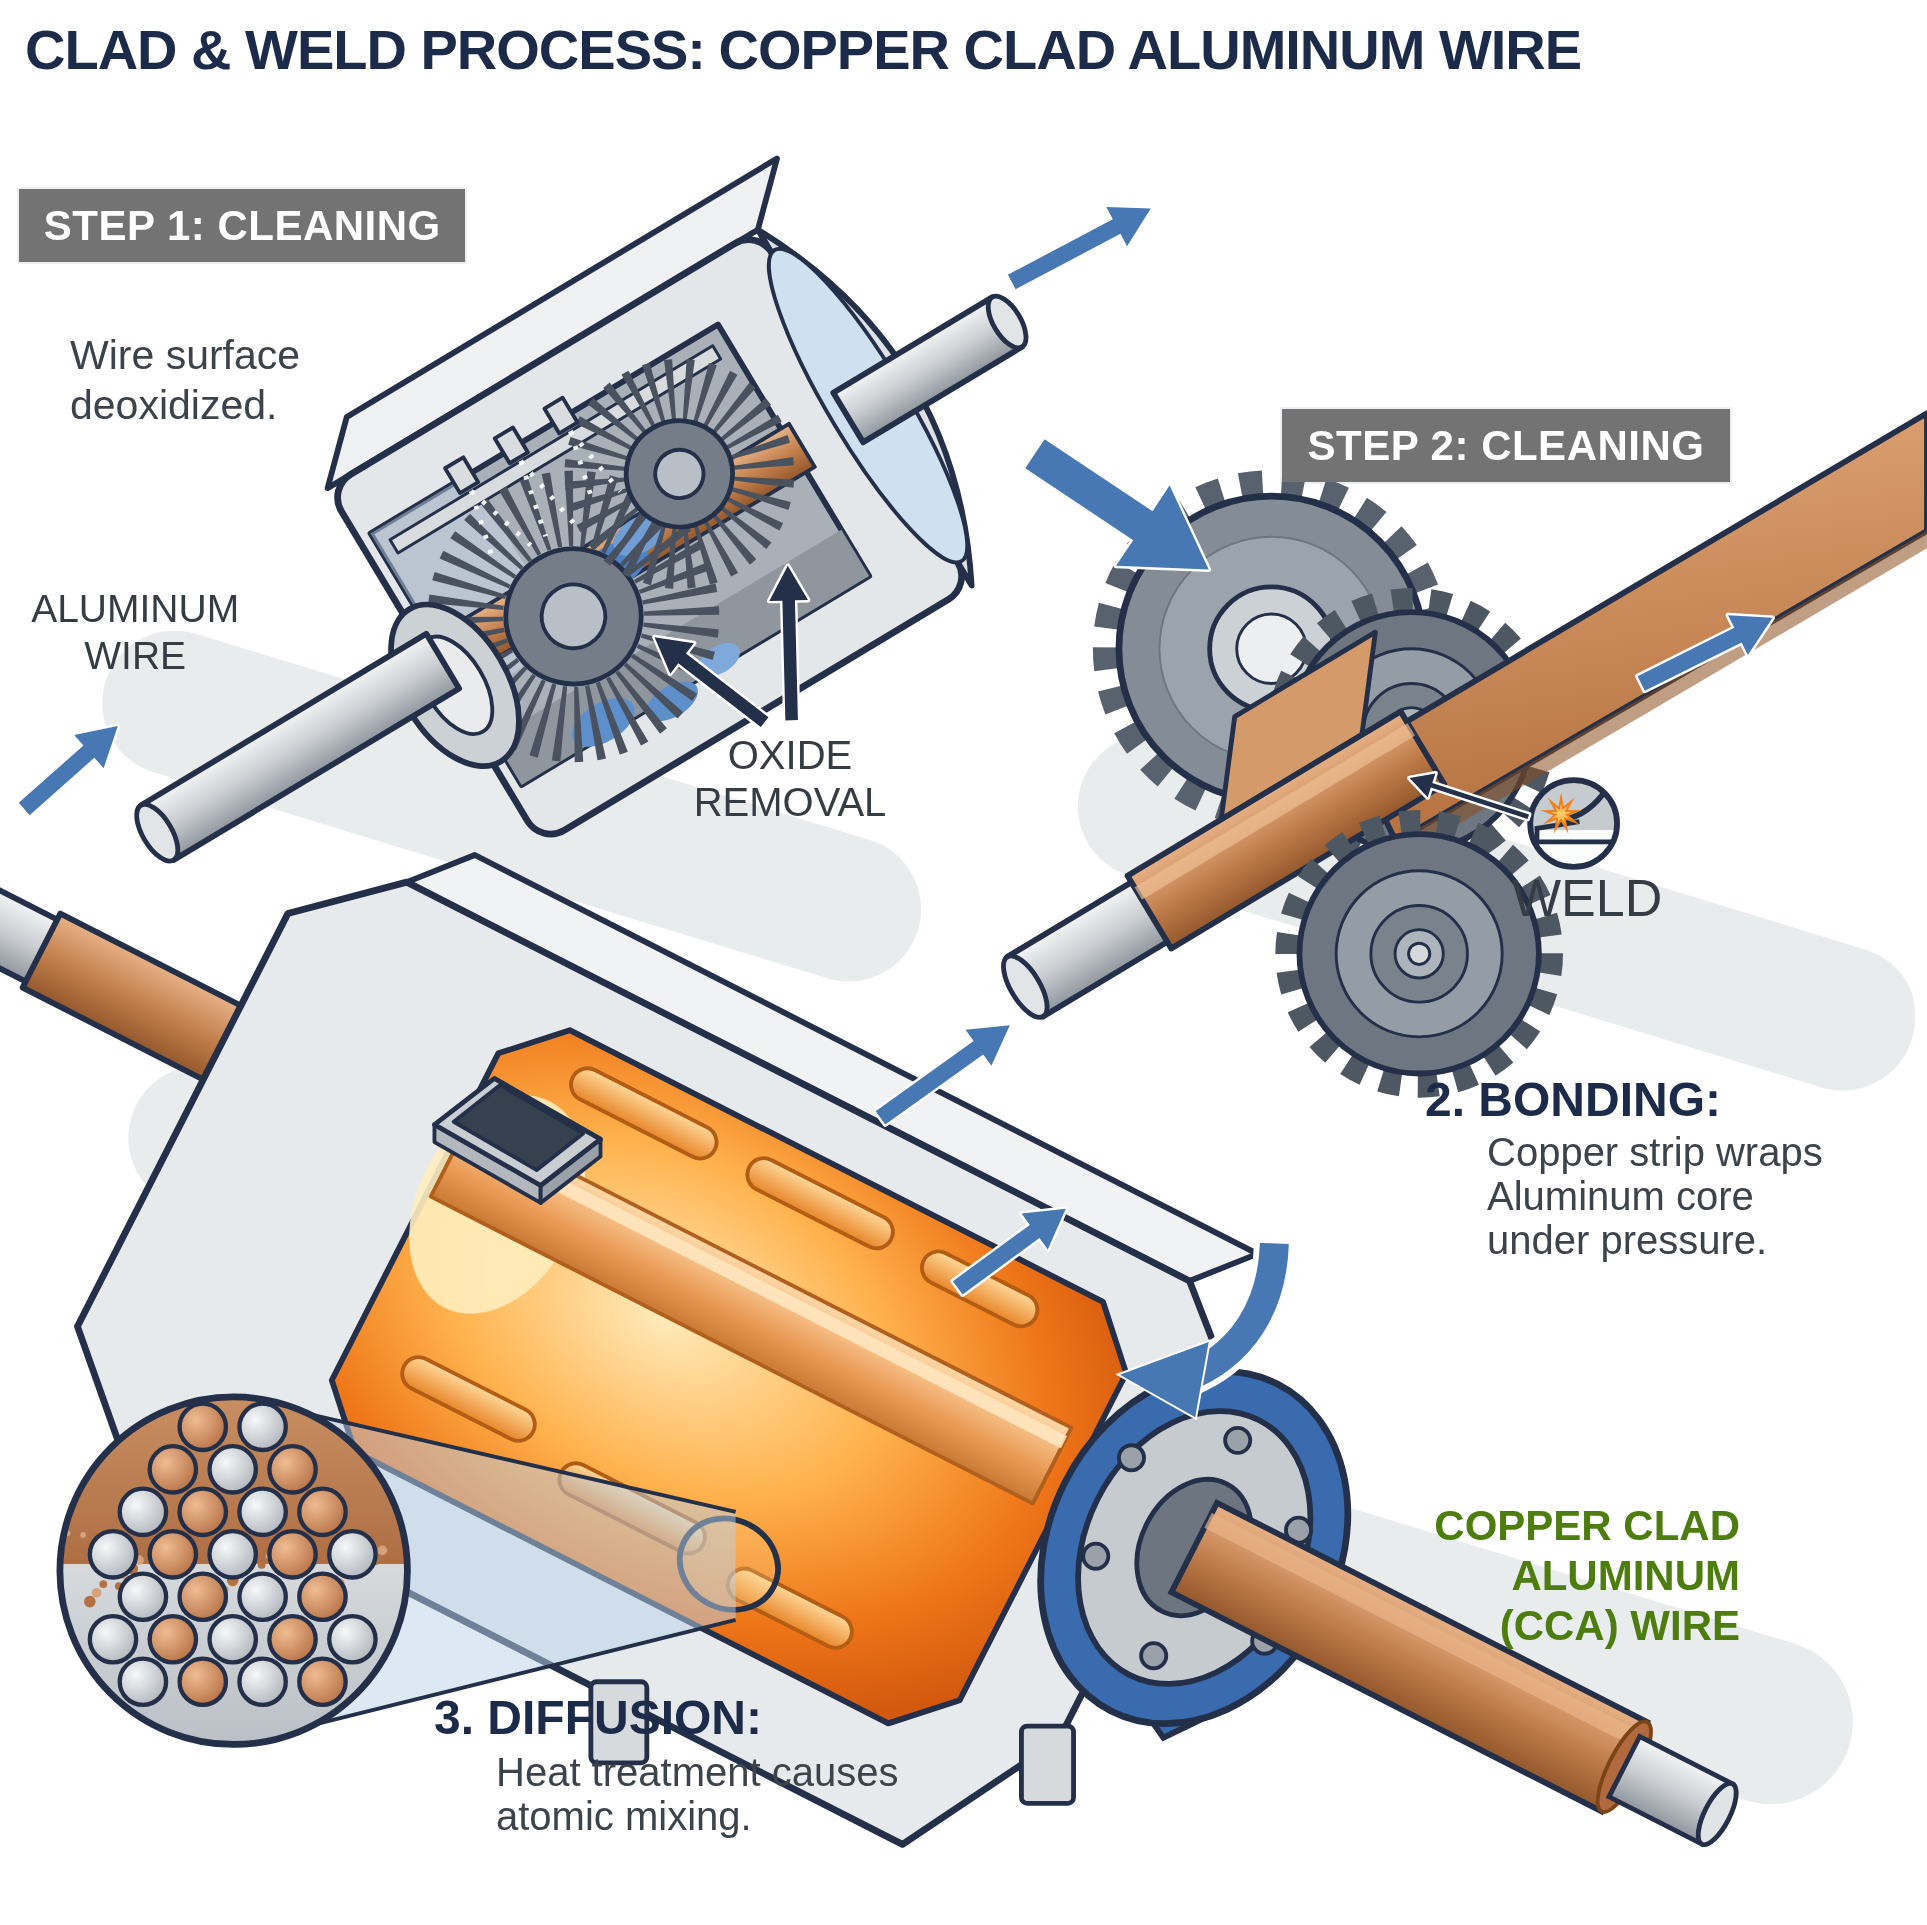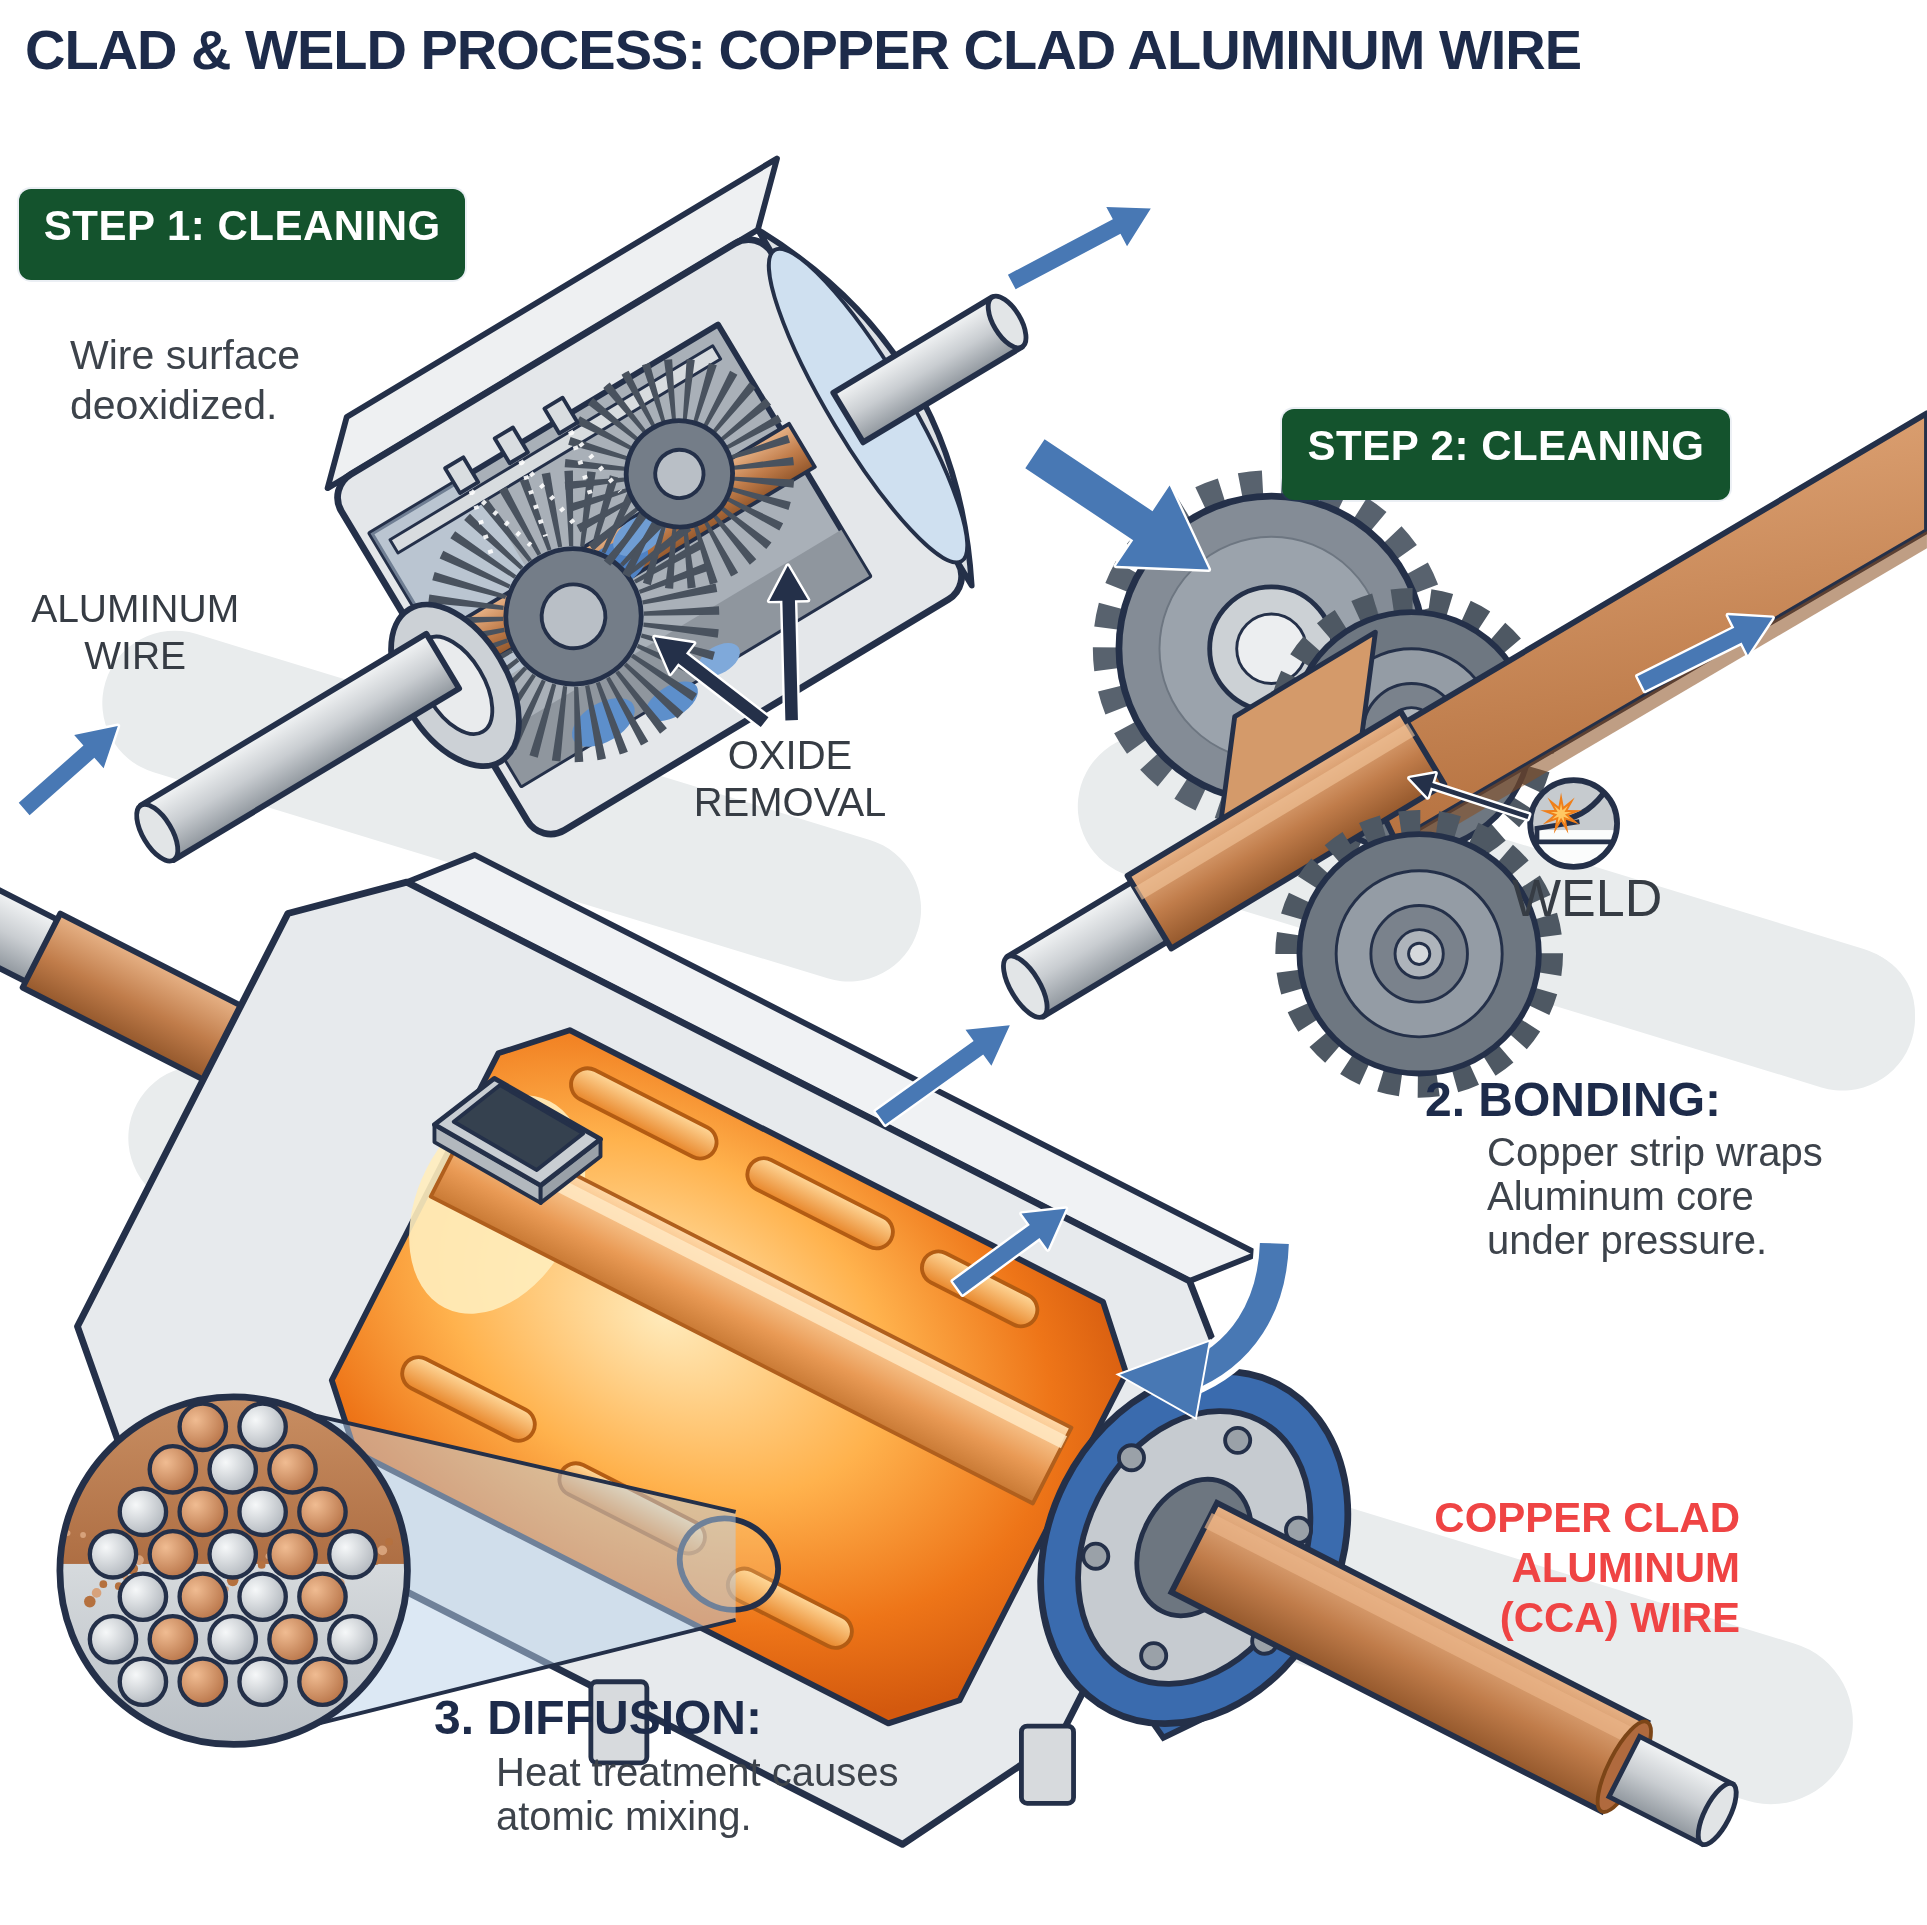--- a/index.html
+++ b/index.html
@@ -2,29 +2,29 @@
 <html><head>
 <meta charset="utf-8">
 <style>
   html,body{margin:0;padding:0;background:#fff;}
   .stage{position:relative;width:1927px;height:1925px;background:#ffffff;overflow:hidden;
          font-family:"Liberation Sans",sans-serif;padding-left:16px;}
   .stage svg{position:absolute;left:0;top:0;}
   .txt{position:absolute;white-space:nowrap;}
   .title{left:25px;top:17.4px;font-size:56px;font-weight:800;color:#1d2b4a;letter-spacing:-1px;}
   .title .t2{font-weight:700;margin-left:13.5px;}
-  .banner{position:absolute;background:#14532d;color:#ffffff;font-weight:700;font-size:42px;
-          line-height:73px;height:91px;text-align:center;letter-spacing:0.5px;
-          box-shadow:0 0 0 1.9px #3c66981a;border-radius:12px;}
+  .banner{position:absolute;background:#737373;color:#ffffff;font-weight:700;font-size:42px;
+          line-height:73px;height:73px;text-align:center;letter-spacing:0.5px;
+          box-shadow:0 0 0 1.9px #3c66981a;}
   .banner1{left:19.3px;top:189px;width:446px;}
   .banner2{left:1282px;top:409px;width:448px;}
   .head{font-size:48px;font-weight:700;color:#1d2b4a;}
   .body-line{font-size:40px;font-weight:400;color:#3d434b;}
   .lbl{font-size:39px;color:#363c44;text-align:center;line-height:47px;}
-  .cca{font-size:42px;font-weight:700;color:#ef4444;text-align:right;line-height:50px;}
+  .cca{font-size:42px;font-weight:700;color:#4d7c0f;text-align:right;line-height:50px;margin-top:8px;}
 </style>
 </head>
 <body>
 
 <div class="stage">
 
 <svg id="scene" width="1927" height="1925" viewBox="0 0 1996 1994">
   <defs>
     <linearGradient id="gSilver" x1="0" y1="0" x2="0" y2="1">
       <stop offset="0" stop-color="#f2f4f5"></stop>

